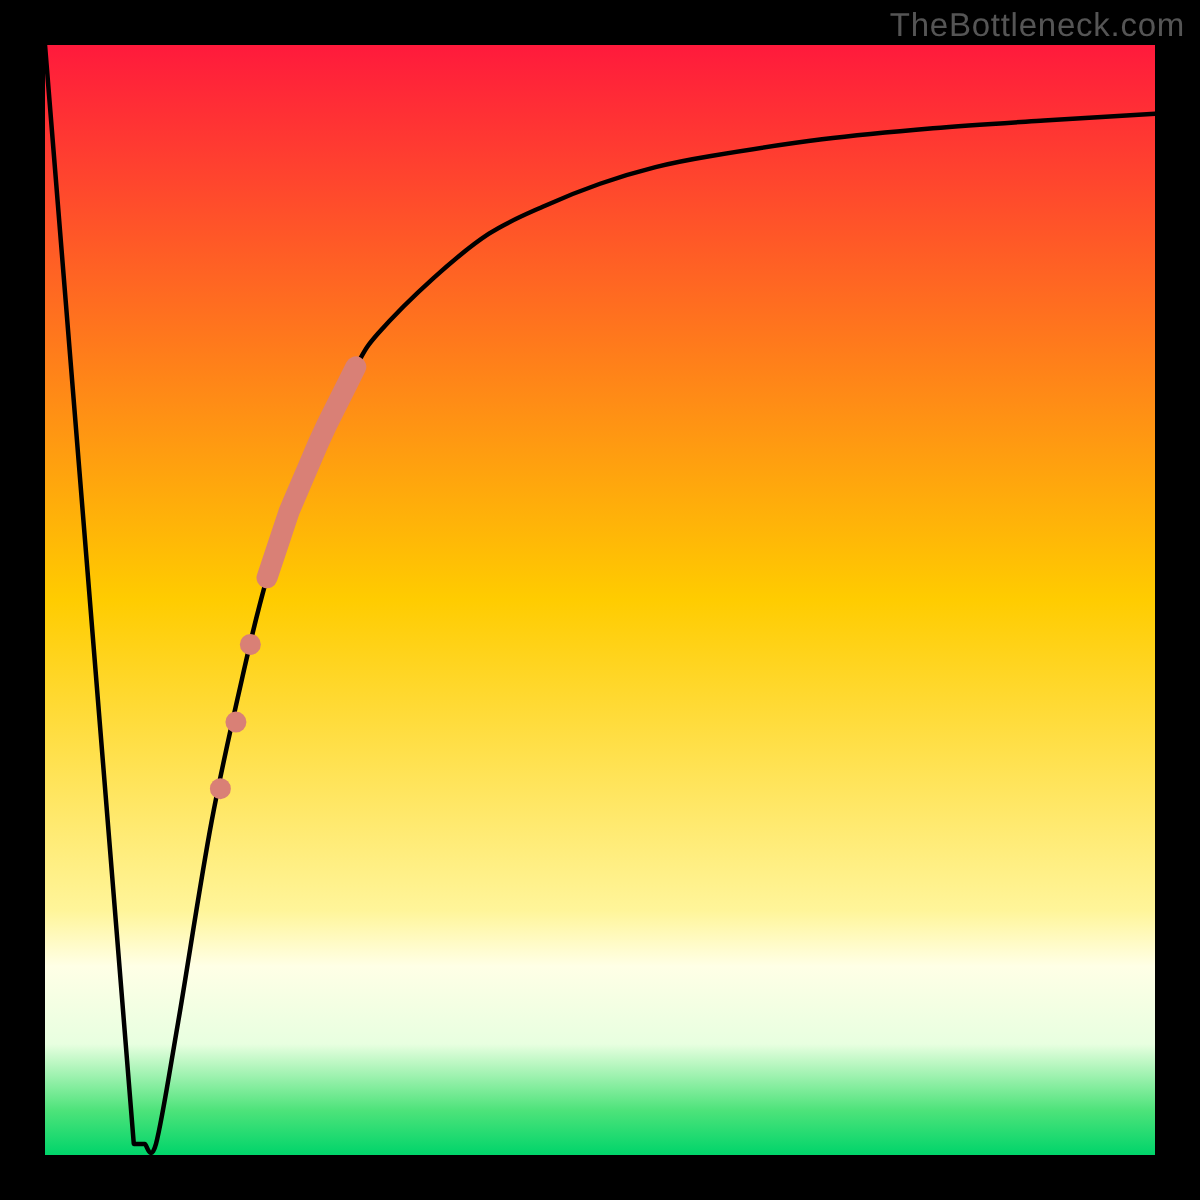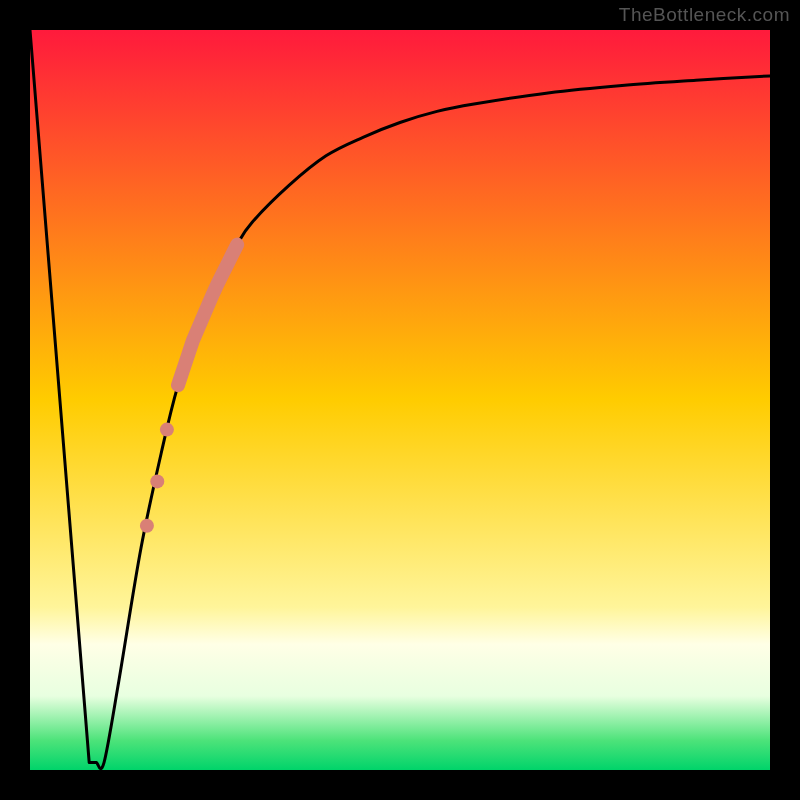--- a/index.html
+++ b/index.html
@@ -15,21 +15,21 @@
     position: relative;
     width: 800px;
     height: 800px;
     background: #000;
   }
   .attribution {
     position: absolute;
     top: 4px;
     right: 10px;
     color: #555;
-    font-size: 19px;
+    font-size: 22px;
     letter-spacing: 0.5px;
     font-weight: 400;
     z-index: 20;
   }
   svg {
     display: block;
   }
 </style>
 </head>
 <body>

